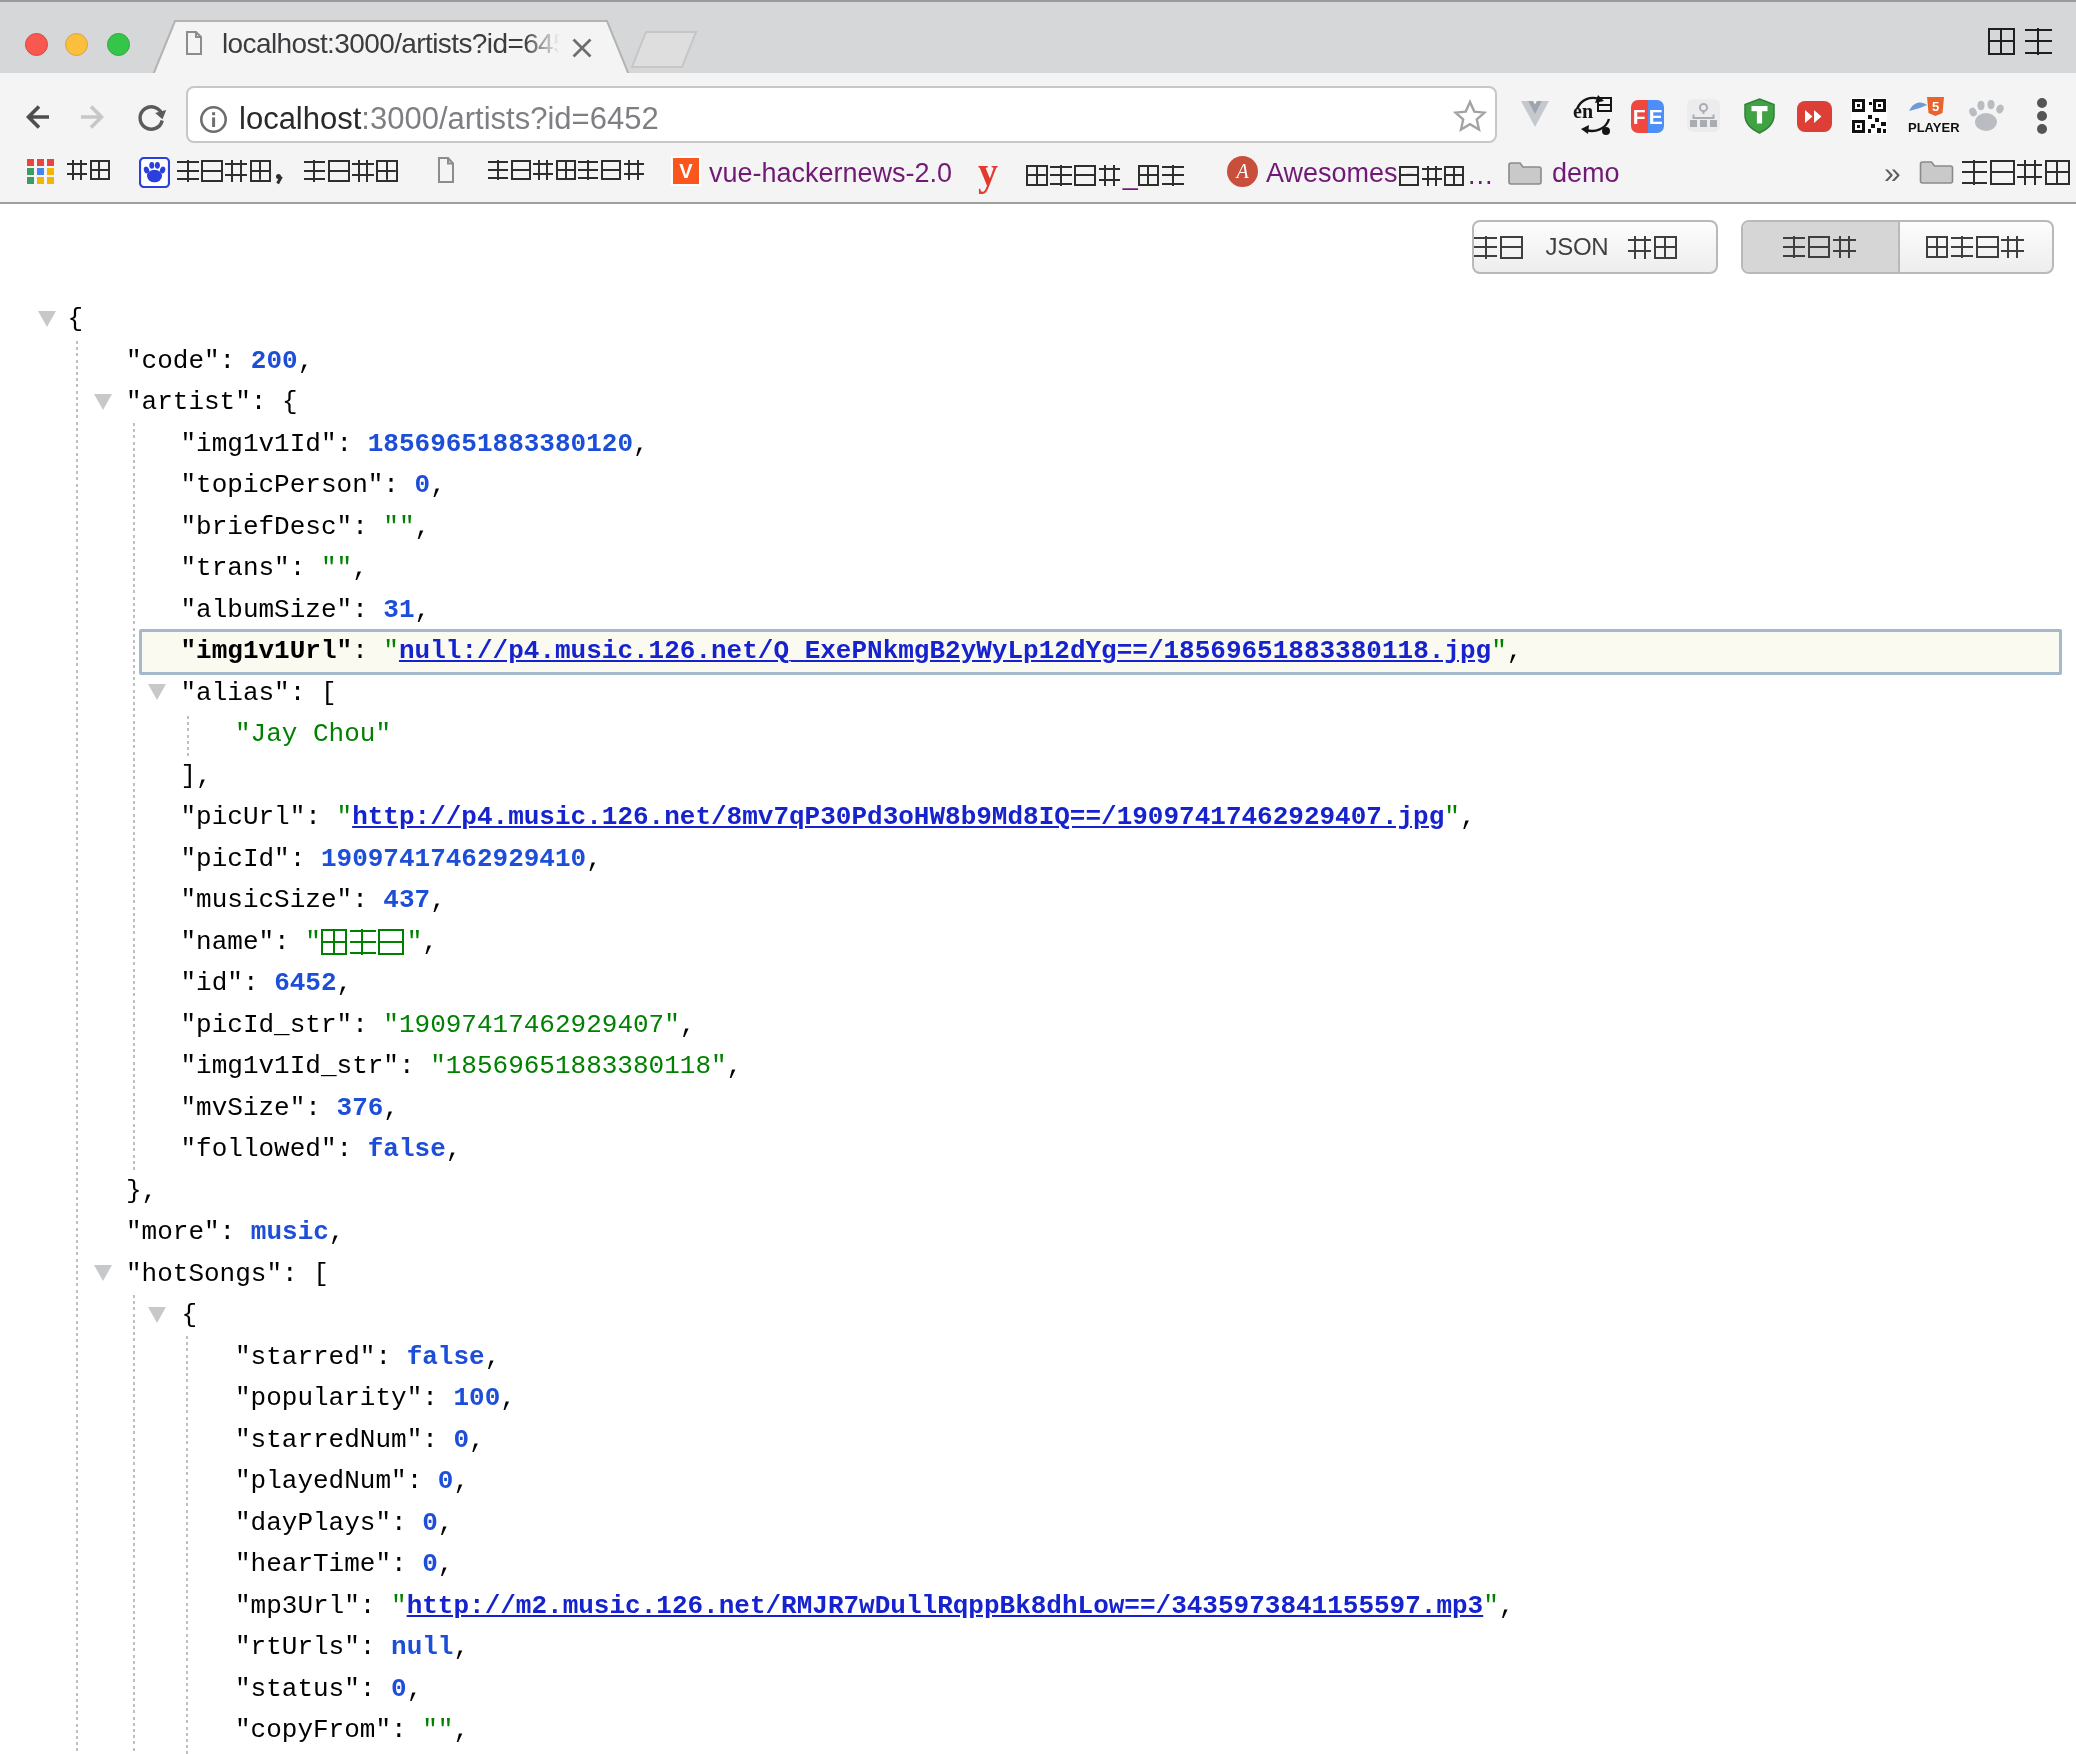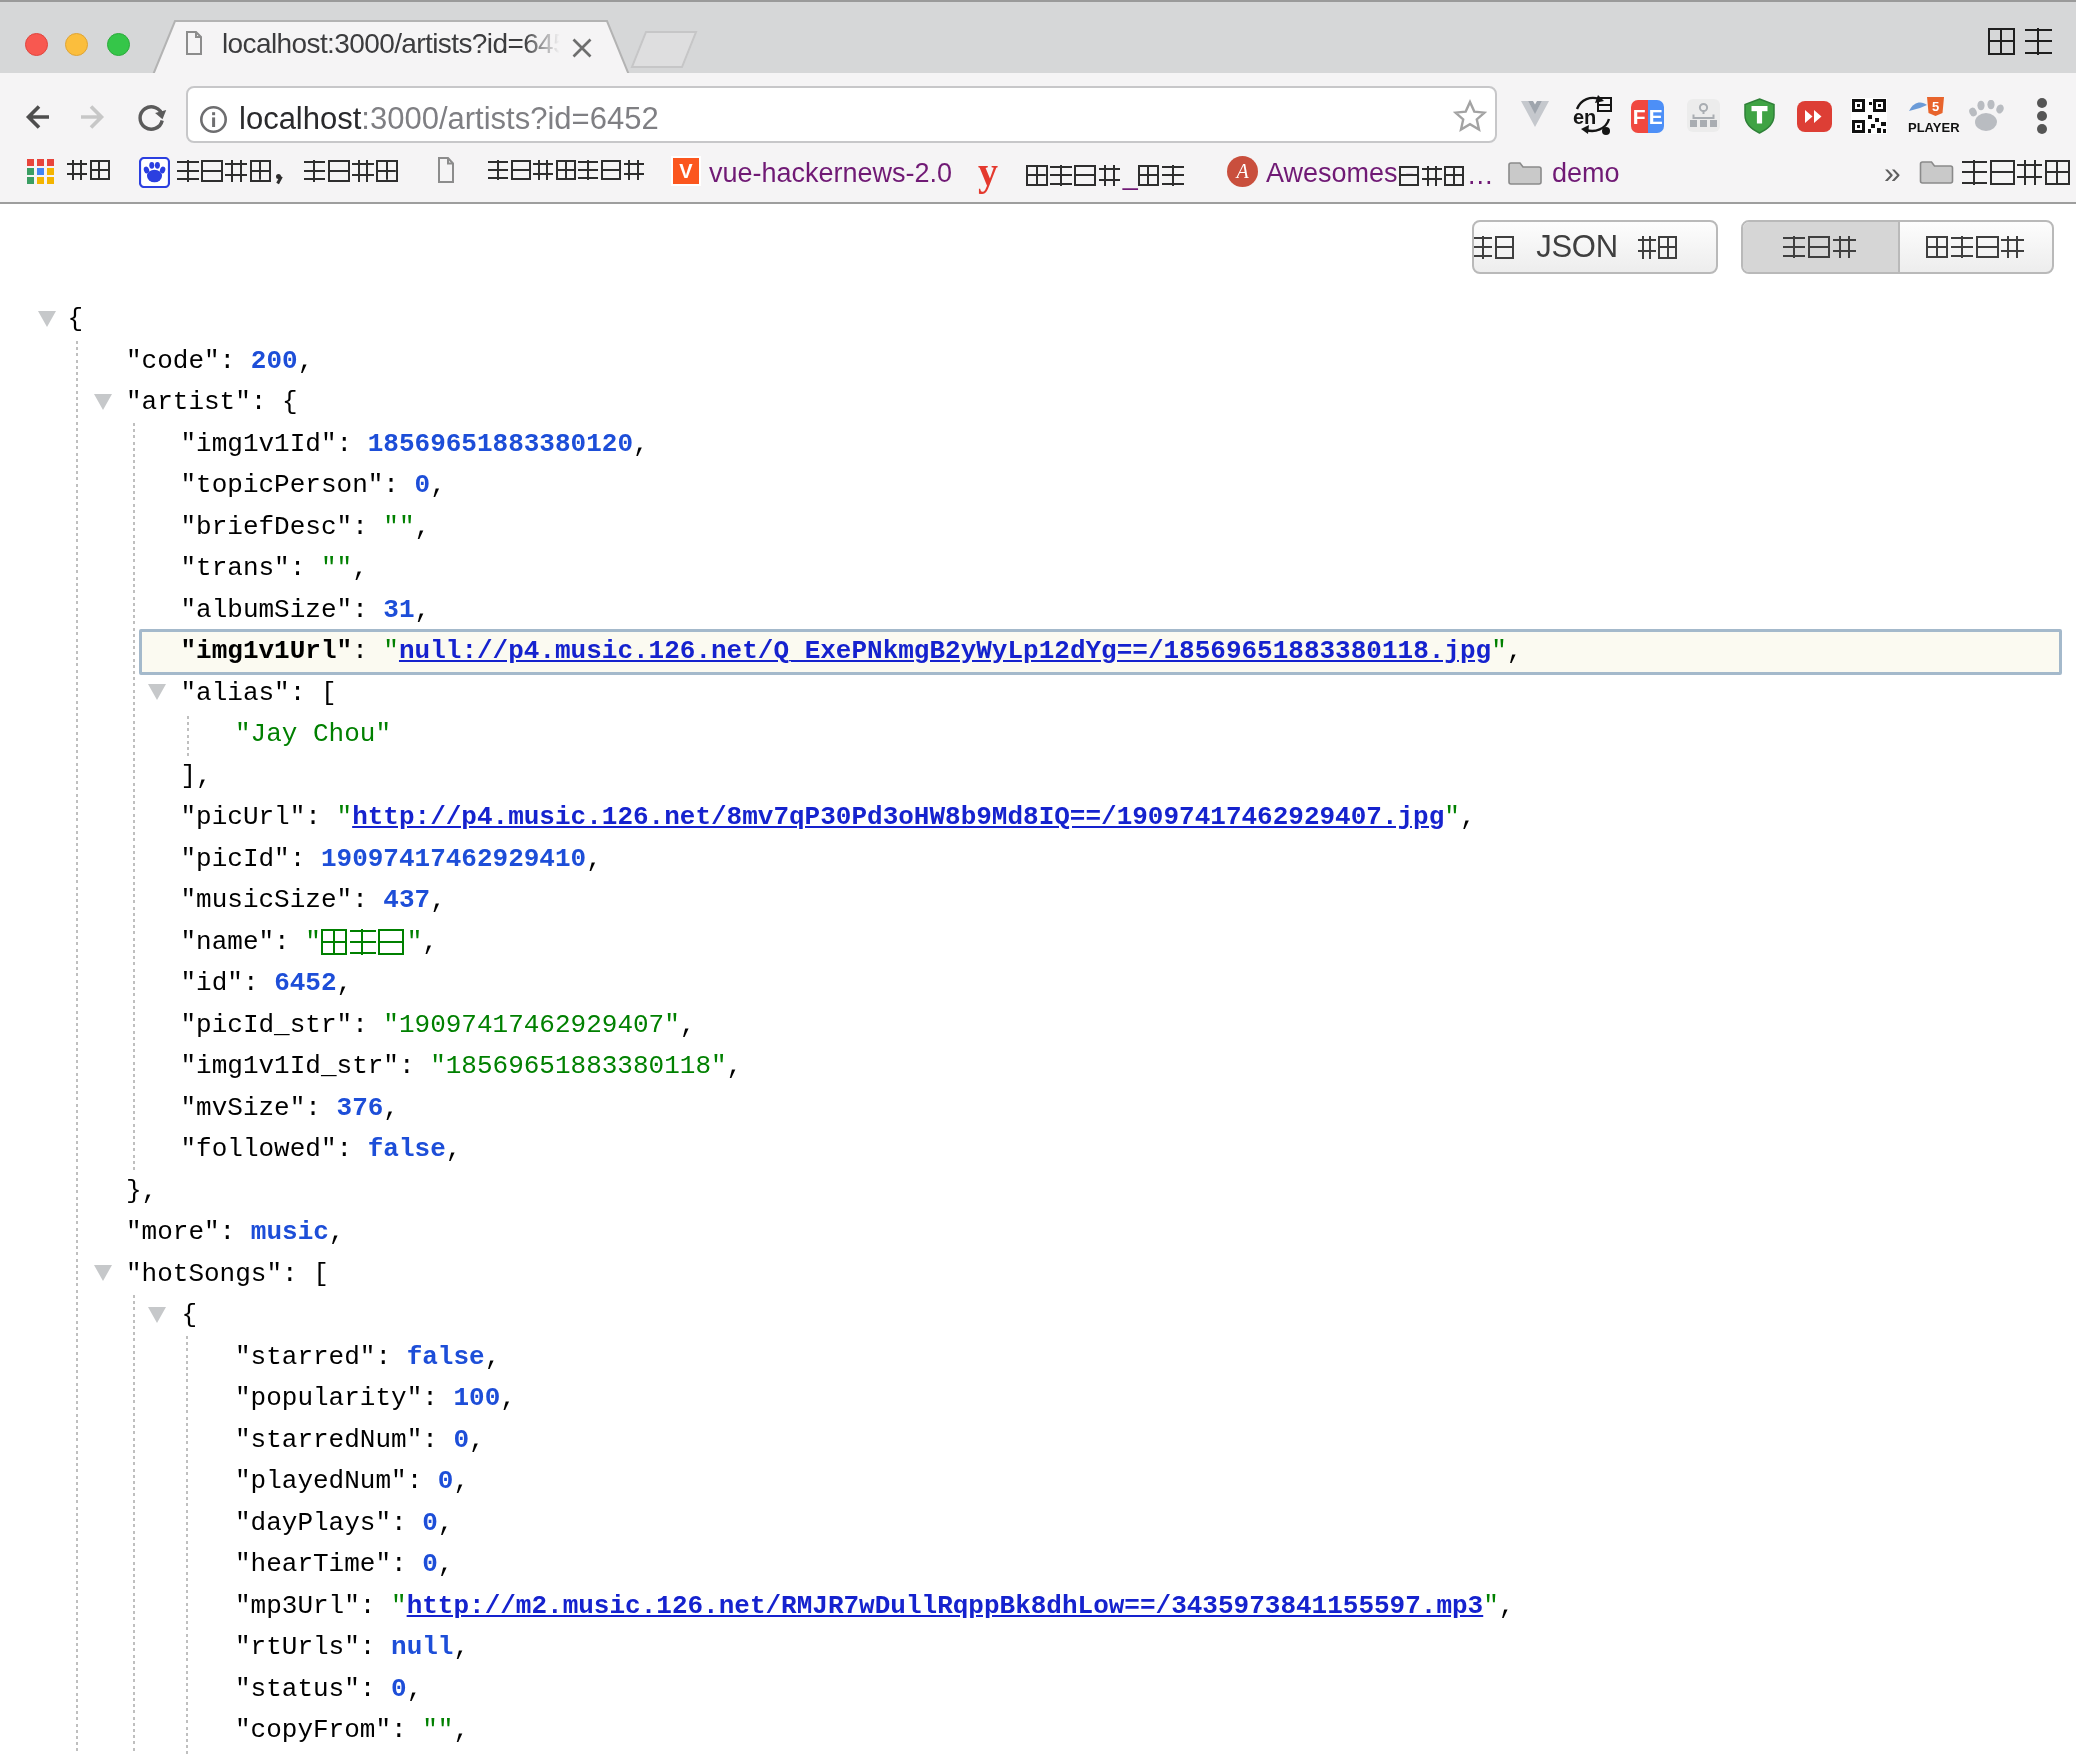--- a/index.html
+++ b/index.html
@@ -78,21 +78,21 @@
 <path d="M9 1 h5 l2 3.6 L18 1 h5 L16 14 Z" fill="#9fa5ad"></path>
     </svg>
 <div class="abs" style="left:1573px;top:94px;width:40px;height:42px">
 <svg class="abs" style="left:0;top:0" width="40" height="42" viewBox="0 0 40 42">
 <path d="M4 15 C8 5 18 2 26 5" stroke="#151515" stroke-width="2.4" fill="none"></path>
 <polygon points="25,1 31,7 22,9" fill="#151515"></polygon>
 <path d="M36 25 C33 35 22 39 13 36" stroke="#151515" stroke-width="2.4" fill="none"></path>
 <polygon points="15,40 8,35 16,31" fill="#151515"></polygon>
 <circle cx="33" cy="37" r="4" fill="#151515"></circle>
       </svg>
-<span class="abs" style="left:0px;top:12px;font-size:20px;font-weight:bold;color:#151515;font-family:Liberation Sans, sans-serif">en</span>
+<span class="abs" style="left:0px;top:6px;font-size:20px;font-weight:bold;color:#151515;font-family:Liberation Serif, serif">en</span>
 <span class="abs" style="left:24px;top:1px;color:#151515"><i class="g pC " style="width:15px;height:15px"></i></span>
 </div>
 <div class="abs" style="left:1631px;top:100px;width:33px;height:33px;border-radius:7px;overflow:hidden;display:flex;font-weight:bold;color:#fff;font-size:21px">
       <div style="width:50%;background:#f0483f;display:flex;align-items:center;justify-content:center">F</div>
       <div style="width:50%;background:#4d8ff7;display:flex;align-items:center;justify-content:center">E</div>
     </div>
 <svg class="abs" style="left:1687px;top:99px" width="33" height="33" viewBox="0 0 33 33">
 <rect x="0" y="0" width="33" height="33" rx="6" fill="#ececec"></rect>
 <circle cx="16.5" cy="8.5" r="3.6" stroke="#a9adb2" stroke-width="2" fill="none"></circle>
 <path d="M16.5 12 V16 M6.5 20 H26.5 M6.5 16.5 V21 M26.5 16.5 V21" stroke="#a9adb2" stroke-width="2" fill="none" transform="translate(0,-1)"></path>
@@ -201,21 +201,21 @@
     </svg>
 <span class="abs bk" style="left:1552px;top:158px">demo</span>
 <span class="abs" style="left:1884px;top:156px;font-size:30px;color:#5f5f5f">»</span>
 <svg class="abs" style="left:1919px;top:160px" width="35" height="24" viewBox="0 0 34 24">
 <path d="M1 4 a2 2 0 0 1 2-2 h9 l3 4 h16 a2 2 0 0 1 2 2 v13 a2 2 0 0 1-2 2 h-28 a2 2 0 0 1-2-2 Z" fill="#c9c9c9" stroke="#8a8a8a" stroke-width="1.6"></path>
     </svg>
 <span class="abs" style="left:1962px;top:160px;color:#2e2e2e"><i class="g pB " style="width:25px;height:25px"></i><i class="g pC " style="width:25px;height:25px"></i><i class="g pD " style="width:25px;height:25px"></i><i class="g pA " style="width:25px;height:25px"></i></span>
 <div class="btn" style="left:1472px;top:220px;width:246px;padding-right:36px">
       <i class="g pB gb" style="width:23px;height:23px"></i>
       <i class="g pC gb" style="width:23px;height:23px"></i>
-      <span style="margin:0 20px;font-size:31px;letter-spacing:-0.3px">JSON</span>
+      <span style="margin:0 20px;font-size:24px;letter-spacing:-0.3px">JSON</span>
       <i class="g pD gb" style="width:23px;height:23px"></i>
       <i class="g pA gb" style="width:23px;height:23px"></i>
     </div>
 <div class="btn" style="left:1741px;top:220px;width:313px;padding:0;overflow:hidden">
       <div style="width:157px;height:100%;background:#d6d6d6;display:flex;align-items:center;justify-content:center;border-right:2px solid #b9b9b9">
         <i class="g pB gb" style="width:22.5px;height:22.5px"></i>
         <i class="g pC gb" style="width:22.5px;height:22.5px"></i>
         <i class="g pD gb" style="width:22.5px;height:22.5px"></i>
       </div>
       <div style="flex:1;height:100%;display:flex;align-items:center;justify-content:center">

